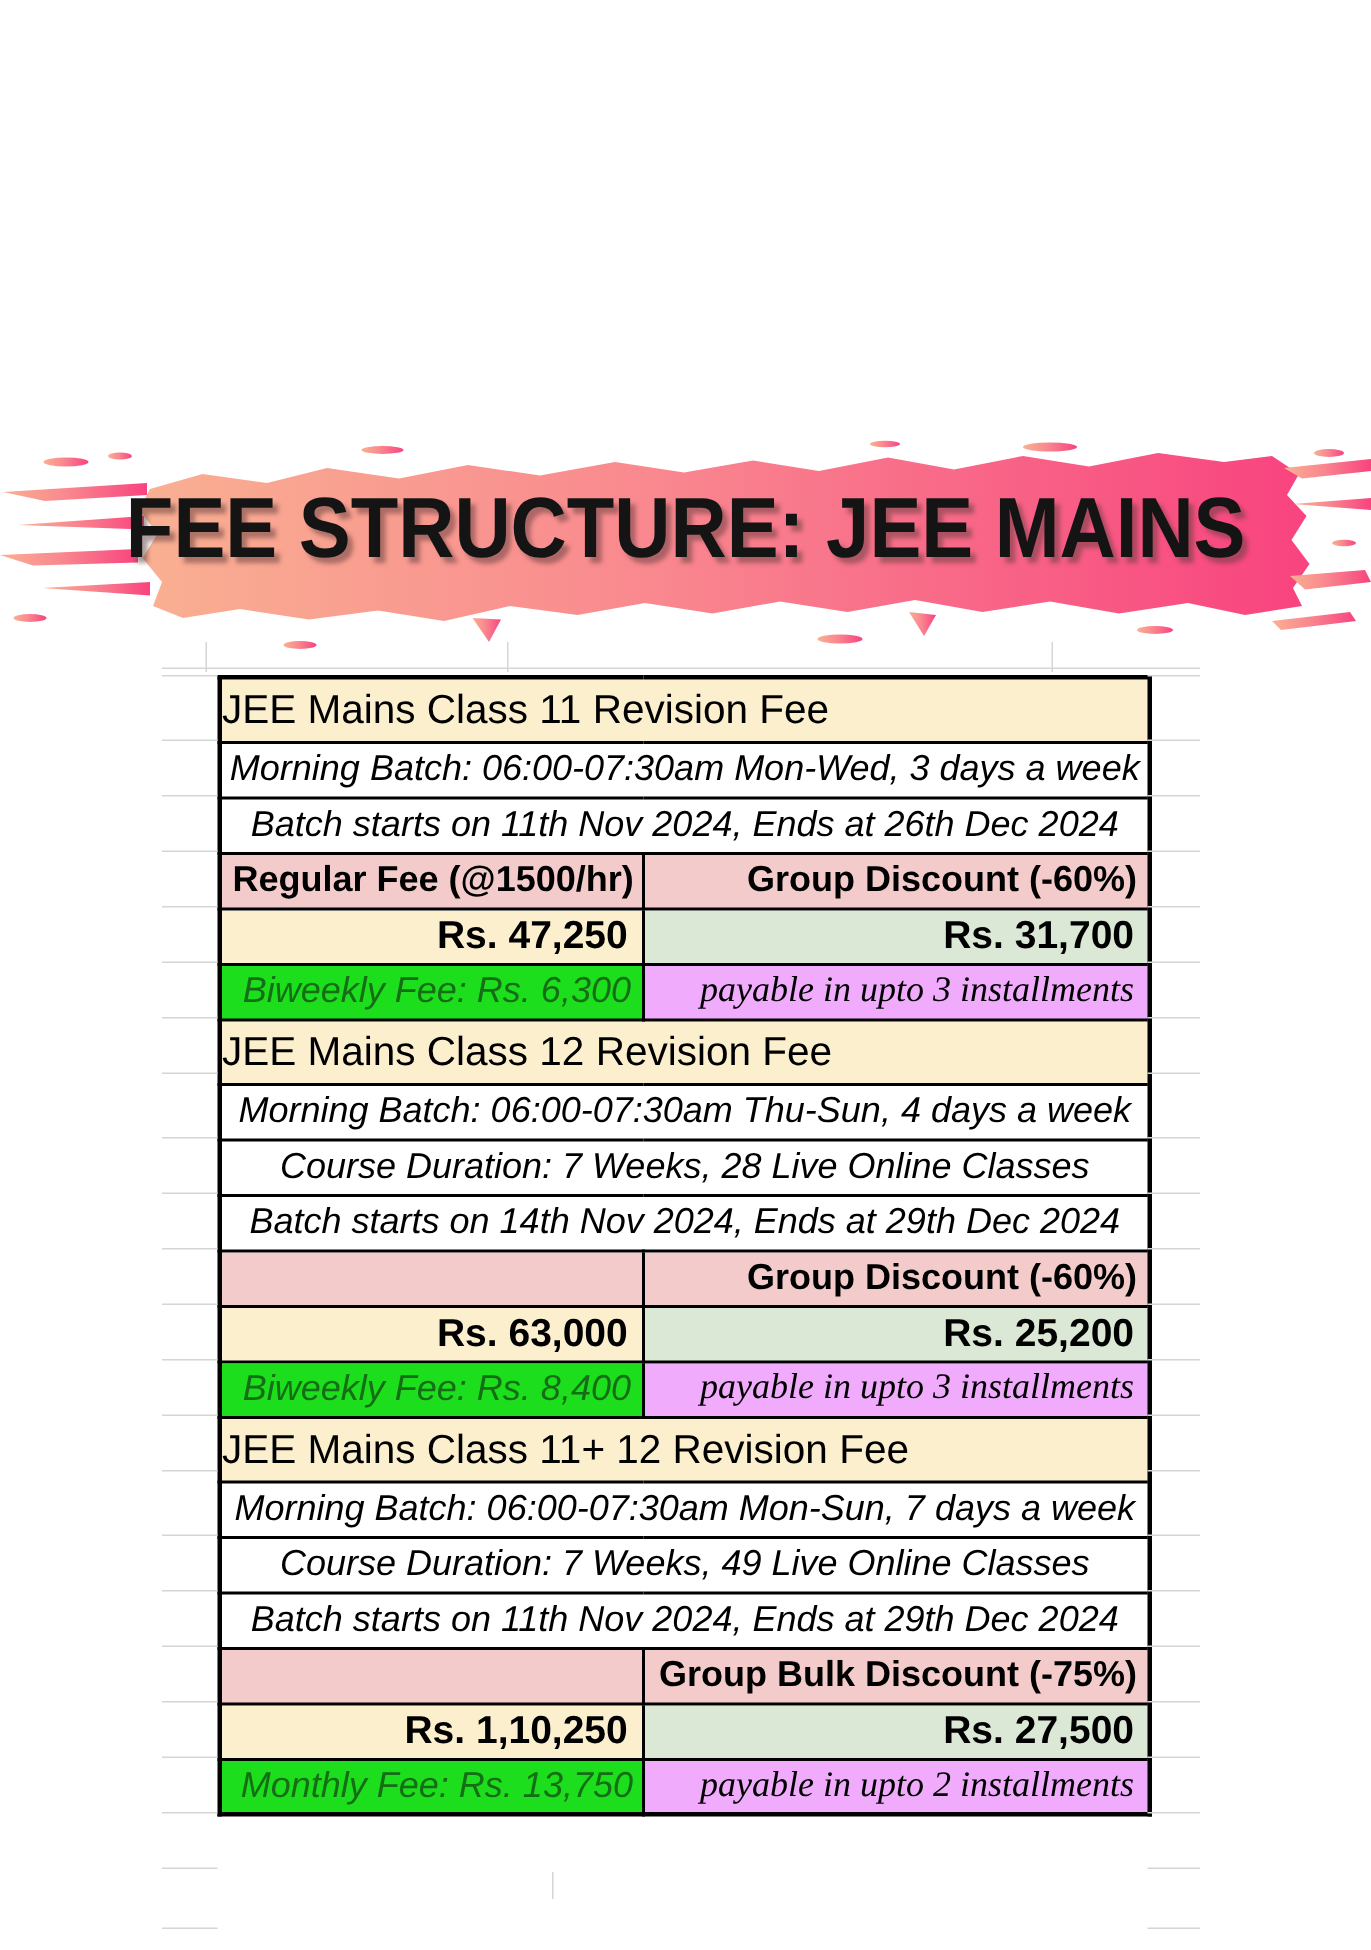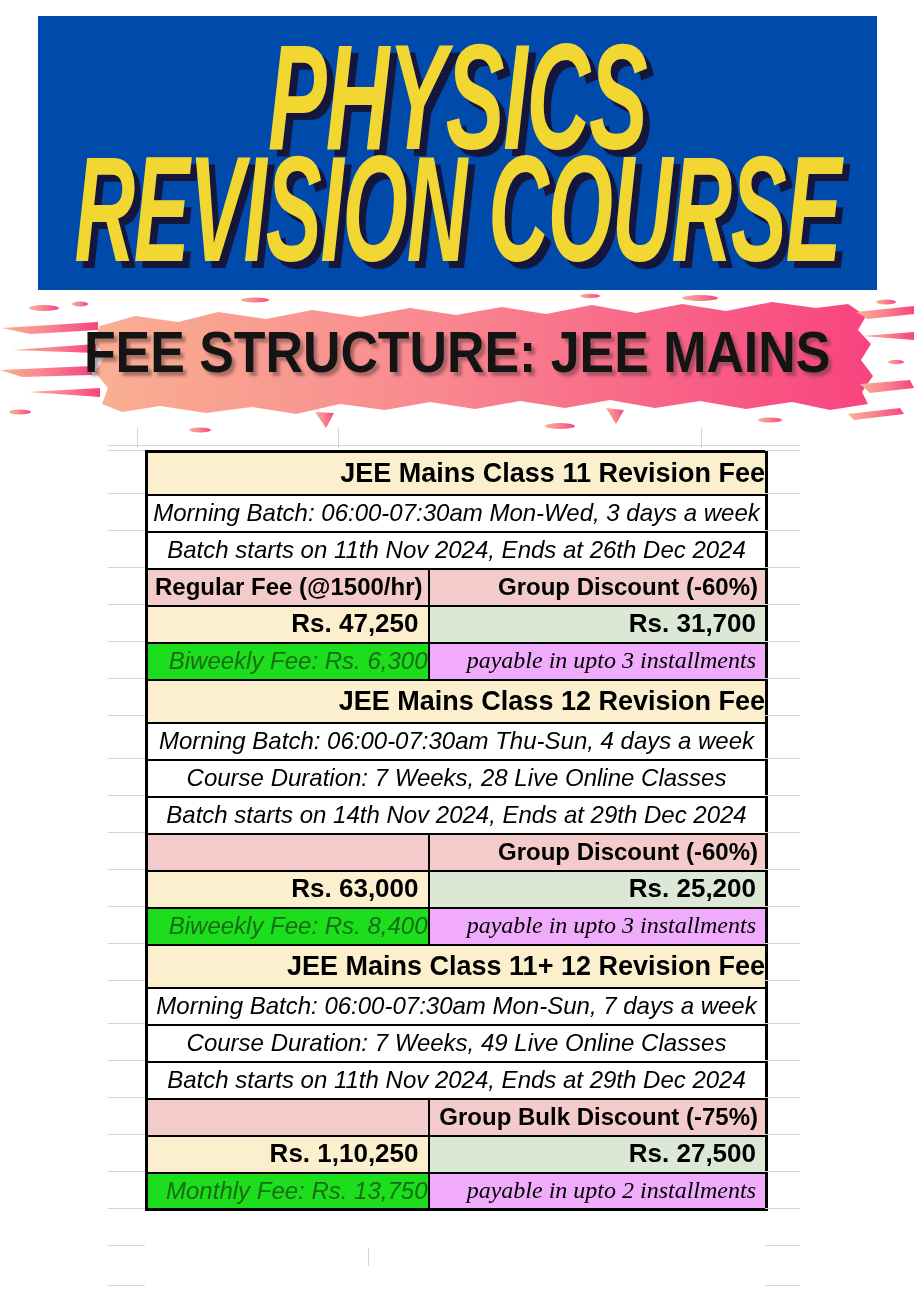--- a/index.html
+++ b/index.html
@@ -33,45 +33,41 @@
     transform:scaleX(0.91);transform-origin:center;
     text-shadow:4px 4px 3px rgba(95,60,60,0.5);
   }
   
   .table-wrap{position:absolute;left:145px;top:450px;width:620px;}
   table.fee{border-collapse:collapse;width:620px;table-layout:fixed;border:3px solid #000;}
   table.fee td{
     border:2px solid #000;box-sizing:border-box;overflow:hidden;
     vertical-align:middle;padding:0;line-height:1.05;
   }
-  tr.sec-title td{height:43px;background:var(--cream,#FBEFCE);font-weight:bold;font-size:27px;text-align:right;}
+  tr.sec-title td{height:43px;background:var(--cream,#FBEFCE);font-weight:normal;font-size:27px;text-align:left;}
   tr.info td{height:37px;background:#fff;font-family:Liberation Sans, sans-serif;font-style:italic;font-size:24px;text-align:center;}
   tr.fee-head td{height:37px;background:var(--pink,#F3CBCB);font-weight:bold;font-size:24px;}
   tr.fee-head td.l{text-align:left;padding-left:7px;}
   tr.fee-head td.r{text-align:right;padding-right:7px;}
   tr.fee-val td{height:37px;font-weight:bold;font-size:26px;text-align:right;padding-right:9px;}
   tr.fee-val td.l{background:var(--cream,#FBEFCE);}
   tr.fee-val td.r{background:var(--sage,#DBE8D5);}
   tr.inst td{height:37px;font-size:24px;font-style:italic;}
-  tr.inst td.l{background:var(--green,#1CDE1C);color:var(--greentext,#156D15);text-align:right;padding-left:7px;margin-top:48px;}
+  tr.inst td.l{background:var(--green,#1CDE1C);color:var(--greentext,#156D15);text-align:center;padding-left:7px;margin-top:48px;}
   tr.inst td.r{background:#f0abfc;font-family:"Liberation Serif",serif;text-align:right;padding-right:9px;}
   
   .tick{position:absolute;background:var(--gridline,#D5D5D5);height:1px;}
   .vtick{position:absolute;background:var(--gridline,#D5D5D5);width:1px;}
   .topline{position:absolute;left:-37px;right:-35px;top:-5px;height:1px;background:var(--gridline,#D5D5D5);}
 </style>
 </head>
 <body>
 
 <div class="page">
 
-  <div class="blue-banner">
-    <span class="title-line l1">PHYSICS</span>
-    <span class="title-line l2">REVISION COURSE</span>
-  </div>
 
   <svg class="brush-svg" viewBox="0 0 914 160">
     <defs>
       <linearGradient id="brushGrad" x1="0" y1="0" x2="1" y2="0">
         <stop id="gs1" offset="0" stop-color="#F9B092"></stop>
         <stop id="gs2" offset="0.45" stop-color="#F9878F"></stop>
         <stop id="gs3" offset="1" stop-color="#F8437F"></stop>
       </linearGradient>
     </defs>
     <g fill="url(#brushGrad)">

